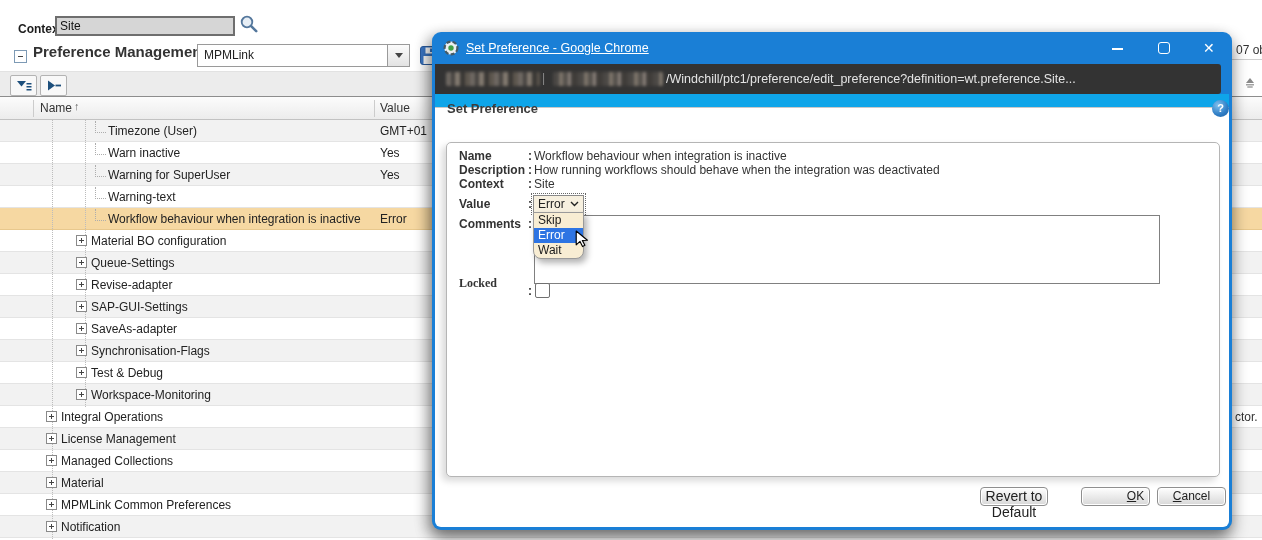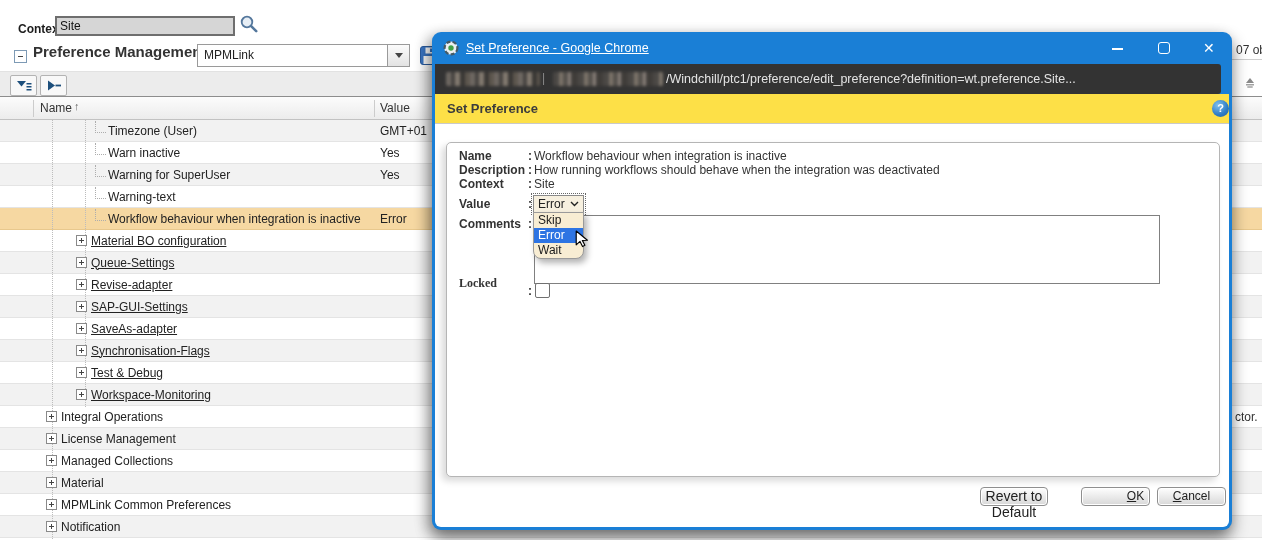--- a/index.html
+++ b/index.html
@@ -37,21 +37,21 @@
   .th-arrow{position:absolute;left:74px;top:3px;font-size:11px;color:#666;}
   .th-value{position:absolute;left:380px;top:4px;font-size:12px;color:#333;}
 
   
   .tbody{left:0;top:120px;width:1262px;}
   .trow{height:22px;border-bottom:1px solid #e4e4e4;box-sizing:border-box;position:relative;
         font-size:12px;color:#222;display:flex;align-items:center;background:#fff;}
   .trow.shade{background:#f2f2f2;}
   .trow.sel{background:#f6d8a2;border-bottom:1px solid #e8c88d;}
   .tname{display:flex;align-items:center;position:relative;z-index:2;white-space:nowrap;}
-  .lv3{padding-left:95px;} .lv2{padding-left:76px;text-decoration:underline;} .lv1{padding-left:46px;}
+  .lv3{padding-left:95px;} .lv2{padding-left:76px;} .lv1{padding-left:46px;}
   .plusbox{width:9px;height:9px;flex:none;border:1px solid #8a8a8a;margin-right:4px;background:
       linear-gradient(#444,#444) center/5px 1px no-repeat,
       linear-gradient(#444,#444) center/1px 5px no-repeat,#fff;}
   .connector{width:10px;height:11px;flex:none;border-left:1px dotted #adadad;
       border-bottom:1px dotted #adadad;margin-right:2px;position:relative;top:-4px;}
   .tvalue{position:absolute;left:380px;z-index:2;}
   .guide{position:absolute;width:0;border-left:1px dotted #bcbcbc;z-index:1;pointer-events:none;}
 
   
   .frag-count{left:1236px;top:43px;font-size:12px;color:#333;white-space:nowrap;}
@@ -74,21 +74,21 @@
   .blurblock{position:absolute;top:8px;height:14px;border-radius:2px;filter:blur(1.4px);}
   .blur1{left:11px;width:94px;background:repeating-linear-gradient(90deg,#6e6862 0 5px,#474441 5px 9px,
          #837a70 9px 14px,#3a3835 14px 19px,#5d564e 19px 24px);}
   .blur2{left:118px;width:110px;background:repeating-linear-gradient(90deg,#4b4845 0 6px,#7c746a 6px 10px,
          #56524d 10px 15px,#8a817a 15px 18px,#403d3a 18px 25px);}
   .url-sep{position:absolute;left:107px;top:7px;color:#8a8a8a;font-size:12px;}
   .url-text{position:absolute;left:231px;top:8px;font-size:12.5px;color:#e4e4e4;white-space:nowrap;}
 
   .dlg-page{position:absolute;left:3px;top:62px;width:794px;height:433px;background:#fff;
             border-radius:0 0 6px 6px;overflow:hidden;}
-  .dlg-hdr{position:absolute;left:0;top:0;width:100%;height:30px;background:#fde047;
+  .dlg-hdr{position:absolute;left:0;top:0;width:100%;height:14px;background:#0ea5e9;
            border-bottom:1px solid #c9c9c9;box-sizing:border-box;}
   .dlg-hdr-title{position:absolute;left:12px;top:7px;font-size:13px;font-weight:bold;color:#3c3c3c;}
   .help-icon{position:absolute;left:777px;top:6px;width:17px;height:17px;border-radius:50%;
       background:radial-gradient(circle at 35% 30%,#7fc0ee,#2e7cc4 60%,#1b5fa0);
       color:#fff;font-size:11px;font-weight:bold;text-align:center;line-height:17px;}
 
   .form-box{position:absolute;left:11px;top:48px;width:772px;height:333px;border:1px solid #b5b5b5;
             border-radius:5px;background:#fff;box-shadow:-4px 4px 7px rgba(0,0,0,.15);}
   .flabel{position:absolute;left:12px;font-size:12px;font-weight:bold;color:#333;white-space:nowrap;}
   .fcolon{position:absolute;left:81px;font-size:12px;font-weight:bold;color:#333;}

